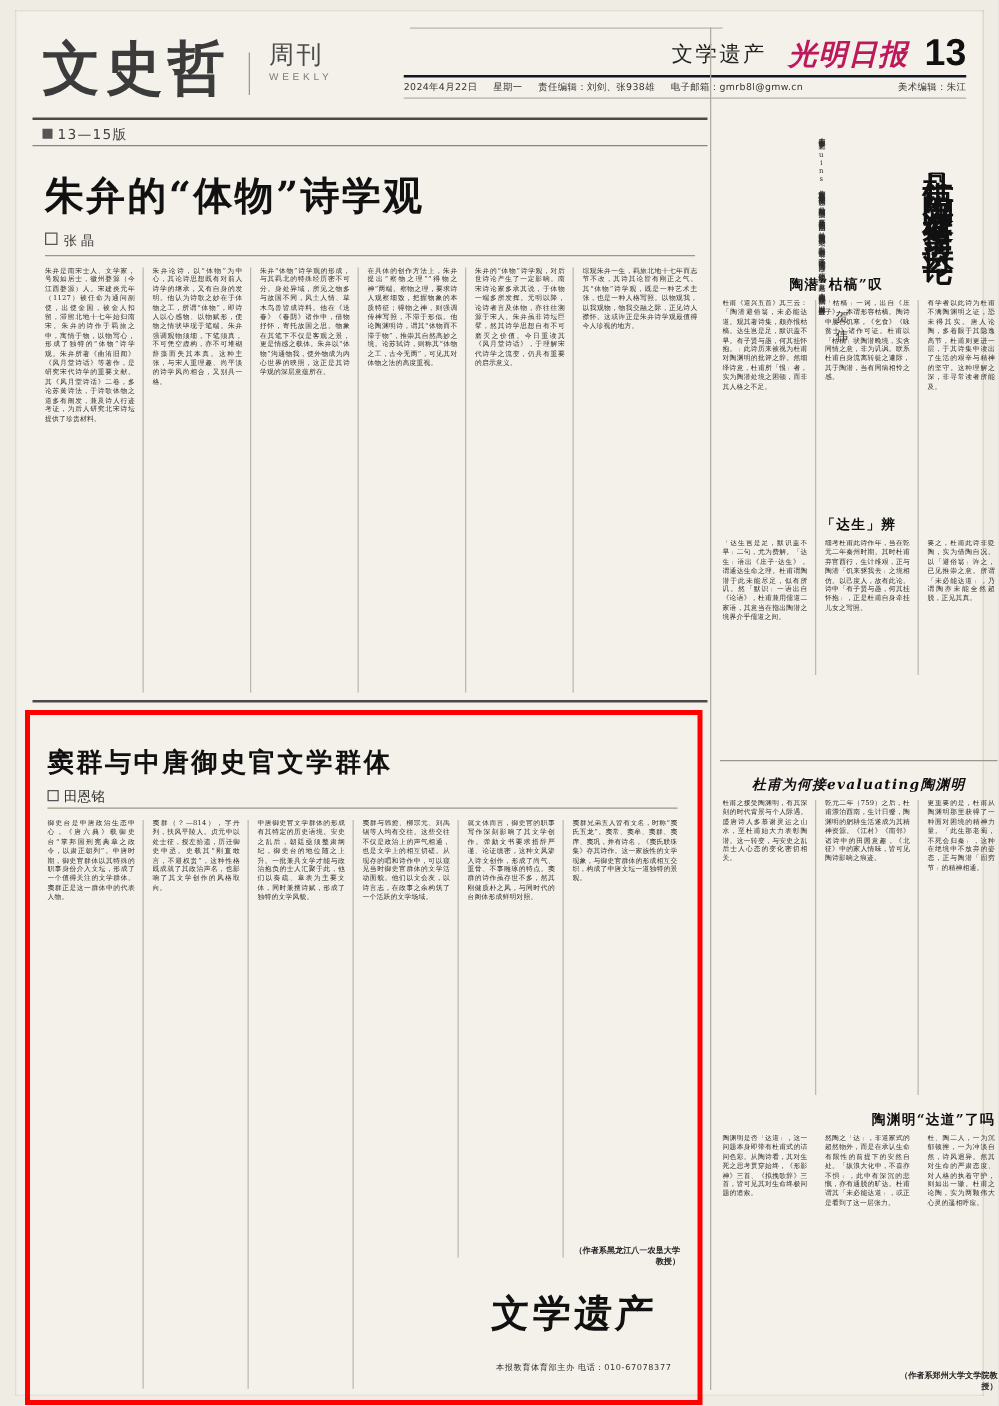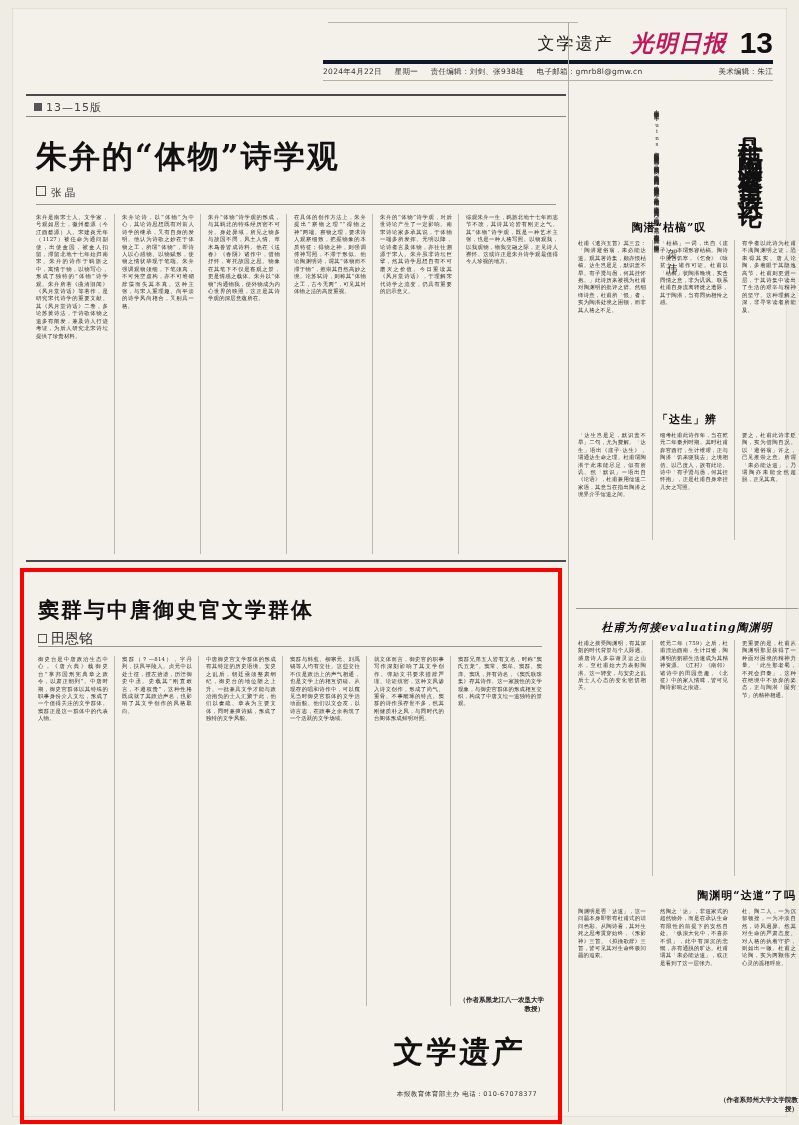--- a/index.html
+++ b/index.html
@@ -35,21 +35,21 @@
   .hdr-right{position:absolute;right:14px;top:18px;text-align:right;}
   .hdr-section{font-family:"DejaVu Serif","Liberation Serif",serif;font-size:17px;color:#222;display:inline-block;vertical-align:middle;letter-spacing:2px;}
   .hdr-brand{
     display:inline-block;vertical-align:middle;margin-left:12px;
     font-family:"DejaVu Serif","Liberation Serif",serif;font-size:23px;font-weight:bold;
     font-style:italic;color:#be185d;letter-spacing:1px;
   }
   .hdr-pageno{display:inline-block;vertical-align:middle;margin-left:8px;font-size:30px;font-weight:bold;color:#111;font-family:"Liberation Sans",sans-serif;}
   .hdr-meta{
     position:absolute;right:14px;top:52px;width:450px;text-align:left;
-    font-size:7.5px;color:#333;border-top:4px solid #0f172a;border-bottom:1px solid #b4b0a6;
+    font-size:7.5px;color:#333;border-top:2px solid #0f172a;border-bottom:1px solid #b4b0a6;
     padding:3px 0;letter-spacing:.3px;
   }
   .hdr-meta span{margin-right:10px;}
   .hdr-meta .right{float:right;margin-right:0;}
 
   
   .rule-h{position:absolute;background:#4a4a4a;}
   .rule-v{position:absolute;background:#b0aba0;width:1px;}
 
   
@@ -97,21 +97,21 @@
   .redbox{
     position:absolute;left:8px;top:560px;width:542px;height:556px;
     border:4px solid #ff0000;box-sizing:border-box;
     background:rgba(255,255,255,.02);
   }
   .headline2{
     position:absolute;left:26px;top:588px;
     font-family:"DejaVu Serif","Liberation Serif",serif;
     font-size:21px;font-weight:bold;color:#111;letter-spacing:2px;
   }
-  .byline2{position:absolute;left:26px;top:622px;font-size:14px;color:#333;}
+  .byline2{position:absolute;left:26px;top:622px;font-size:11px;color:#333;}
   .byline2 .box{display:inline-block;width:7px;height:7px;border:1px solid #555;margin-right:4px;}
 
   
   .logo{
     position:absolute;left:360px;top:1018px;width:175px;height:52px;
     font-family:"DejaVu Serif","Liberation Serif",serif;
     font-size:30px;font-weight:bold;color:#111;letter-spacing:3px;
     text-align:center;line-height:52px;
     transform:skewX(-4deg);
   }
@@ -120,20 +120,28 @@
     font-size:6.5px;color:#333;letter-spacing:.5px;
   }
   .credit{position:absolute;font-size:6.5px;color:#222;font-weight:bold;}
 </style>
 </head>
 <body>
 
 <div class="page">
  <div class="paper">
 
+  <div class="masthead">
+    <span class="mast-title">文史哲</span>
+    <span class="mast-sep"></span>
+    <span class="mast-sub">
+      <span>周刊</span>
+      <small>WEEKLY</small>
+    </span>
+  </div>
   <div class="mast-diag"></div>
 
   <div class="pages-line">
     <span class="sq"></span><span>13—15版</span>
   </div>
 
   <div class="hdr-right">
     <span class="hdr-section">文学遗产</span>
     <span class="hdr-brand">光明日报</span>
     <span class="hdr-pageno">13</span>

